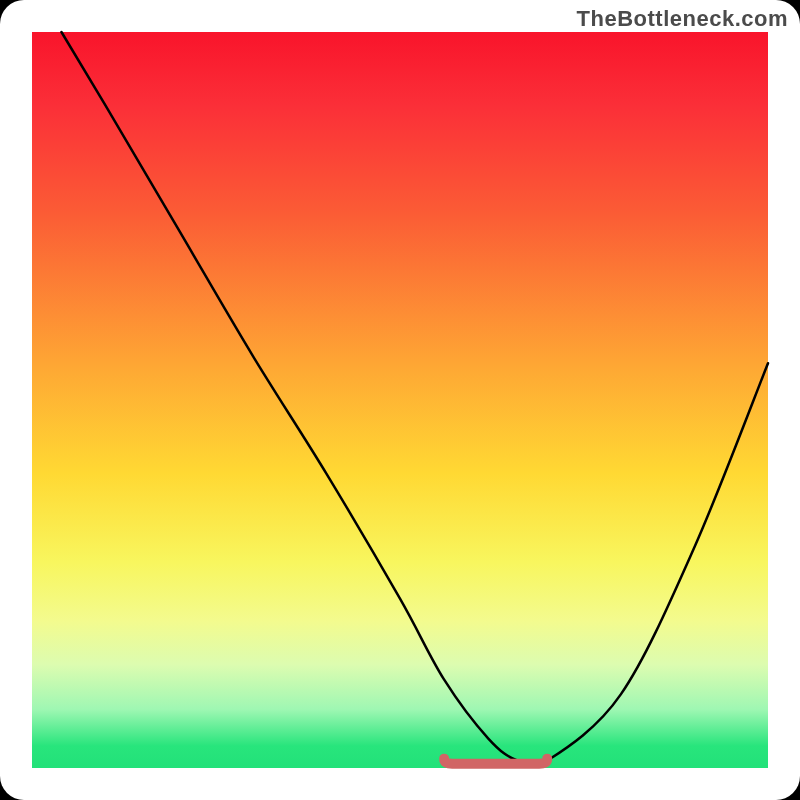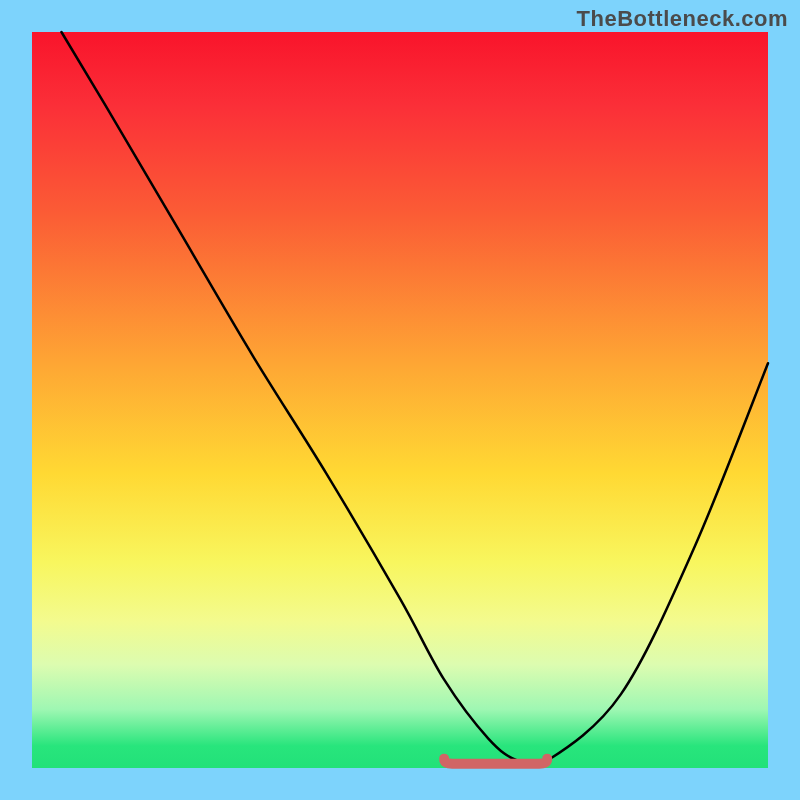--- a/index.html
+++ b/index.html
@@ -8,21 +8,22 @@
     width: 800px;
     height: 800px;
     background: #000;
     overflow: hidden;
     font-family: Arial, Helvetica, sans-serif;
   }
   .frame {
     position: relative;
     width: 800px;
     height: 800px;
-    background: #7dd3fc;
+    background: #ffffff;
+    border-radius: 24px;
   }
   .plot-area {
     position: absolute;
     left: 32px;
     top: 32px;
     width: 736px;
     height: 736px;
     
     background: linear-gradient(
       to bottom,

